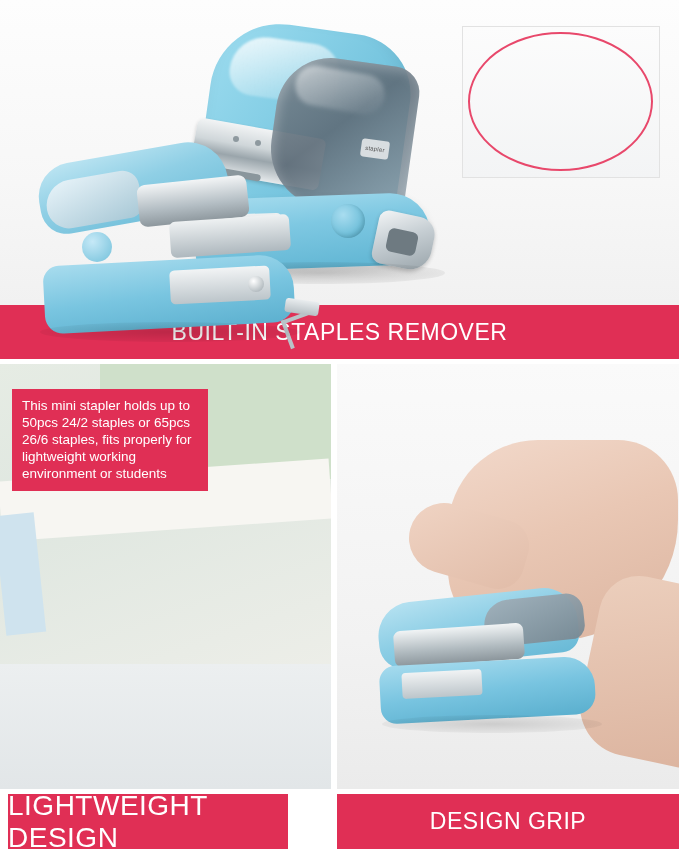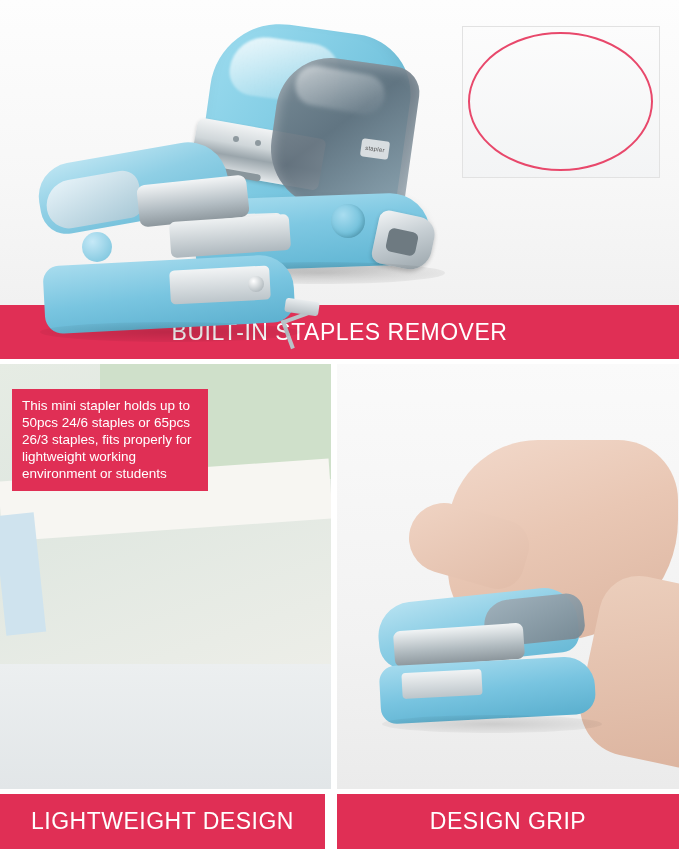--- a/index.html
+++ b/index.html
@@ -441,23 +441,23 @@
     left: 12px; top: 389px;
     width: 196px;
   }
   .callout-right {
     left: 425px; top: 400px;
     width: 208px;
   }
 
   
   .banner-2 {
-    left: 0; top: 794px;
-    width: 325px; height: 55px;
-    font-size: 23px;
+    left: 8px; top: 794px;
+    width: 280px; height: 55px;
+    font-size: 28px;
   }
   .banner-3 {
     left: 337px; top: 794px;
     width: 342px; height: 55px;
     font-size: 23px;
   }
 
   
   .sep-v {
     position: absolute;
@@ -550,21 +550,21 @@
     <div class="brs-arm"></div>
     <div class="brs-cover"></div>
     <div class="brs-metal"></div>
     <div class="brs-base"></div>
     <div class="brs-plate"></div>
     <div class="brs-shadow"></div>
   </div>
 
   <div class="sep-v"></div>
 
-  <div class="callout callout-left">This mini stapler holds up to 50pcs 24/6 staples or 65pcs 26/3 staples, fits properly for lightweight working environment or students</div>
+  <div class="callout callout-left">This mini stapler holds up to 50pcs 24/2 staples or 65pcs 26/6 staples, fits properly for lightweight working environment or students</div>
 
   <div class="sep-h"></div>
   <div class="banner banner-2">
     <span>LIGHTWEIGHT DESIGN</span>
   </div>
   <div class="banner banner-3">
     <span>DESIGN GRIP</span>
   </div>
 
 </div>

